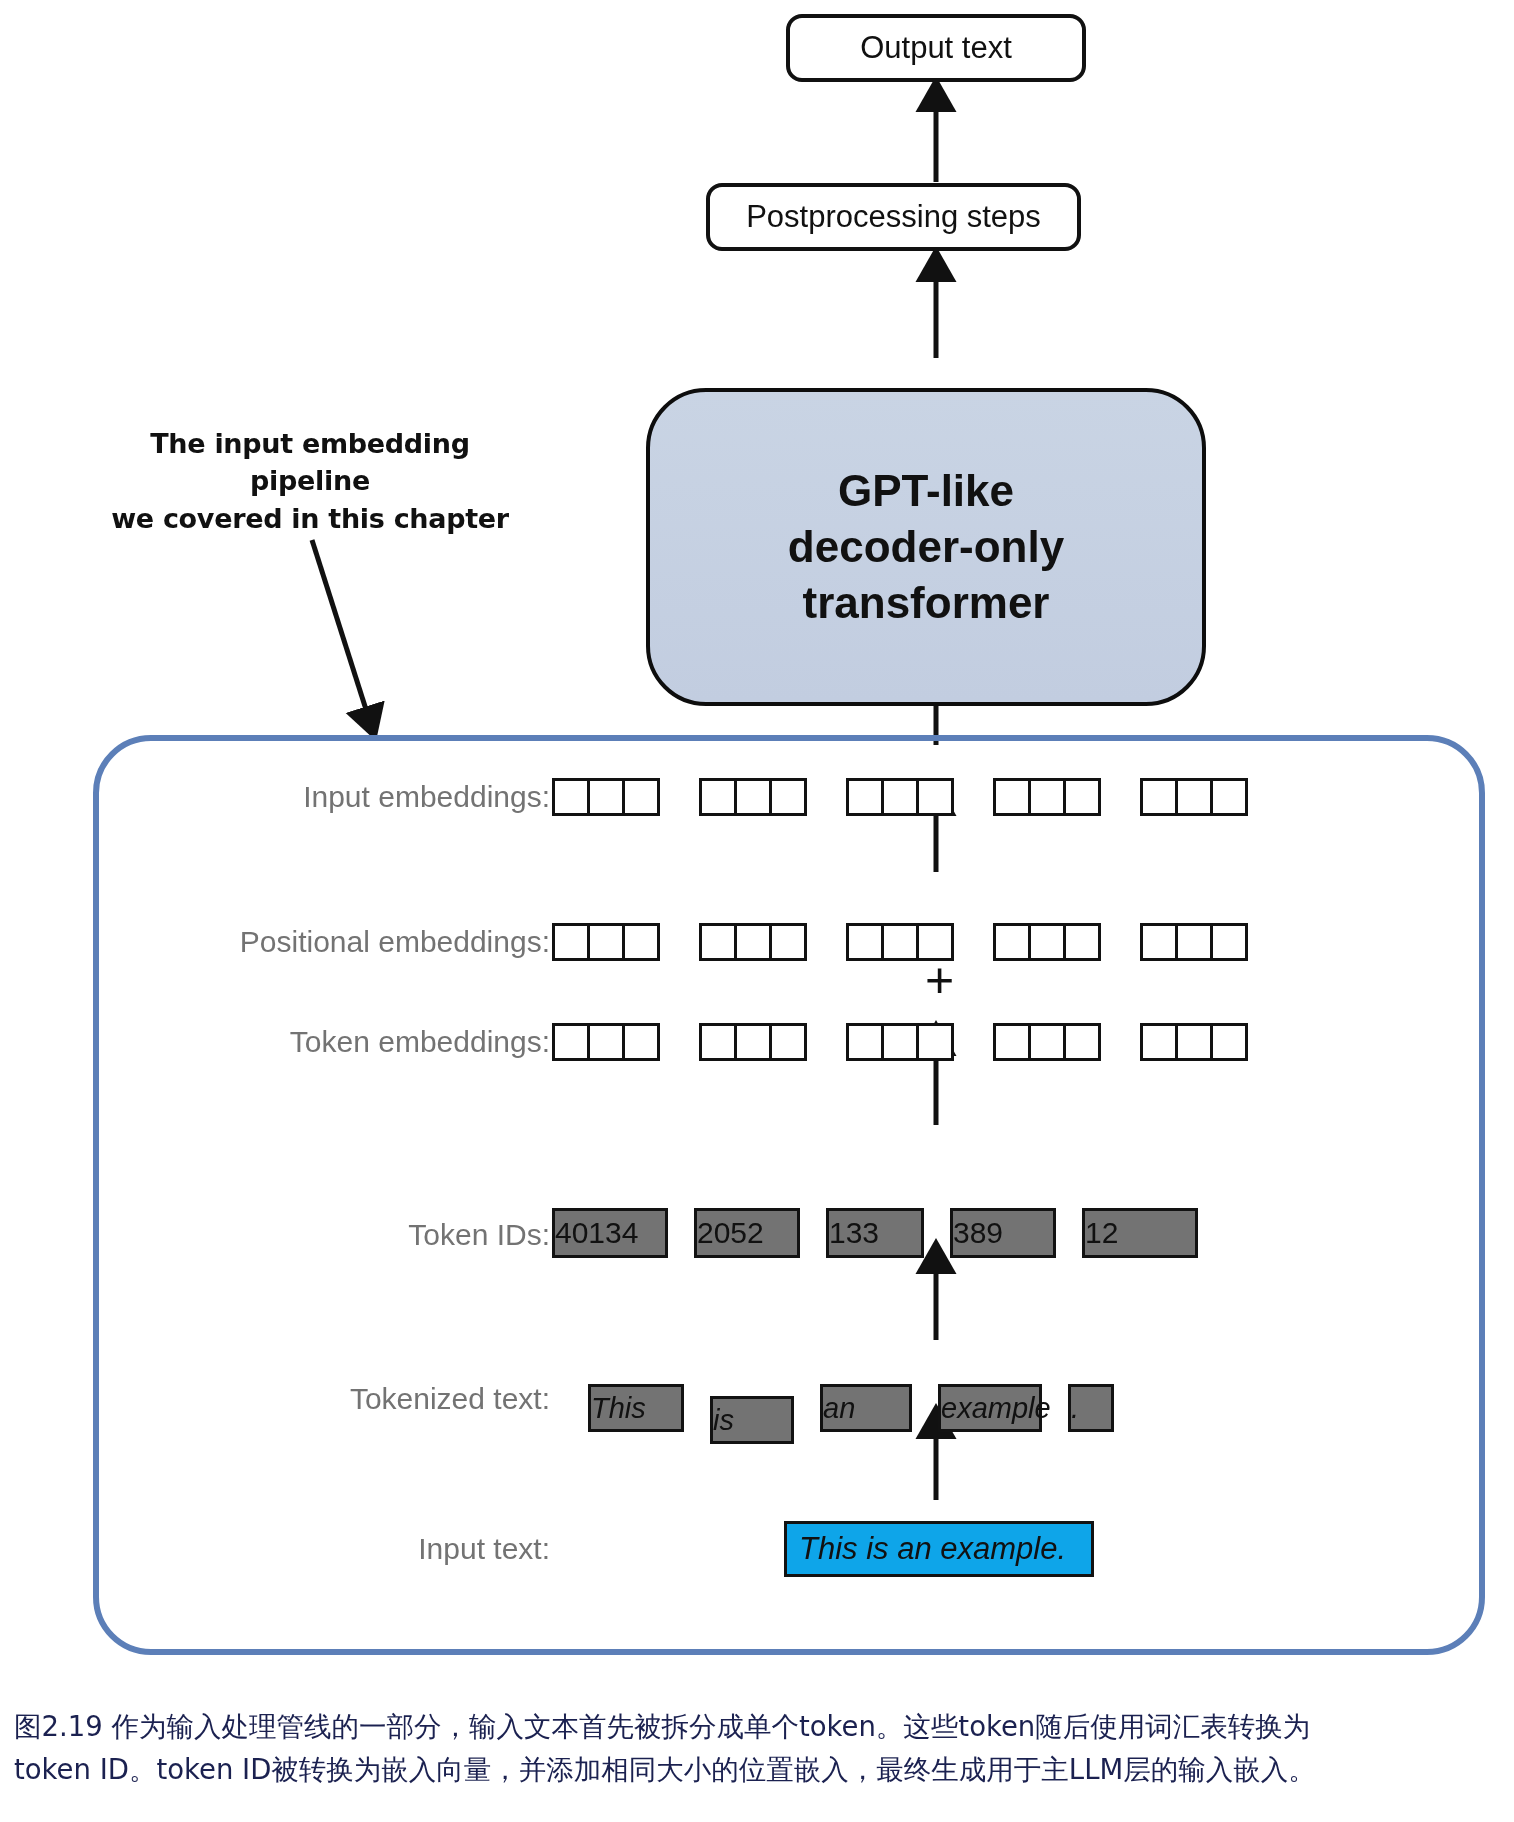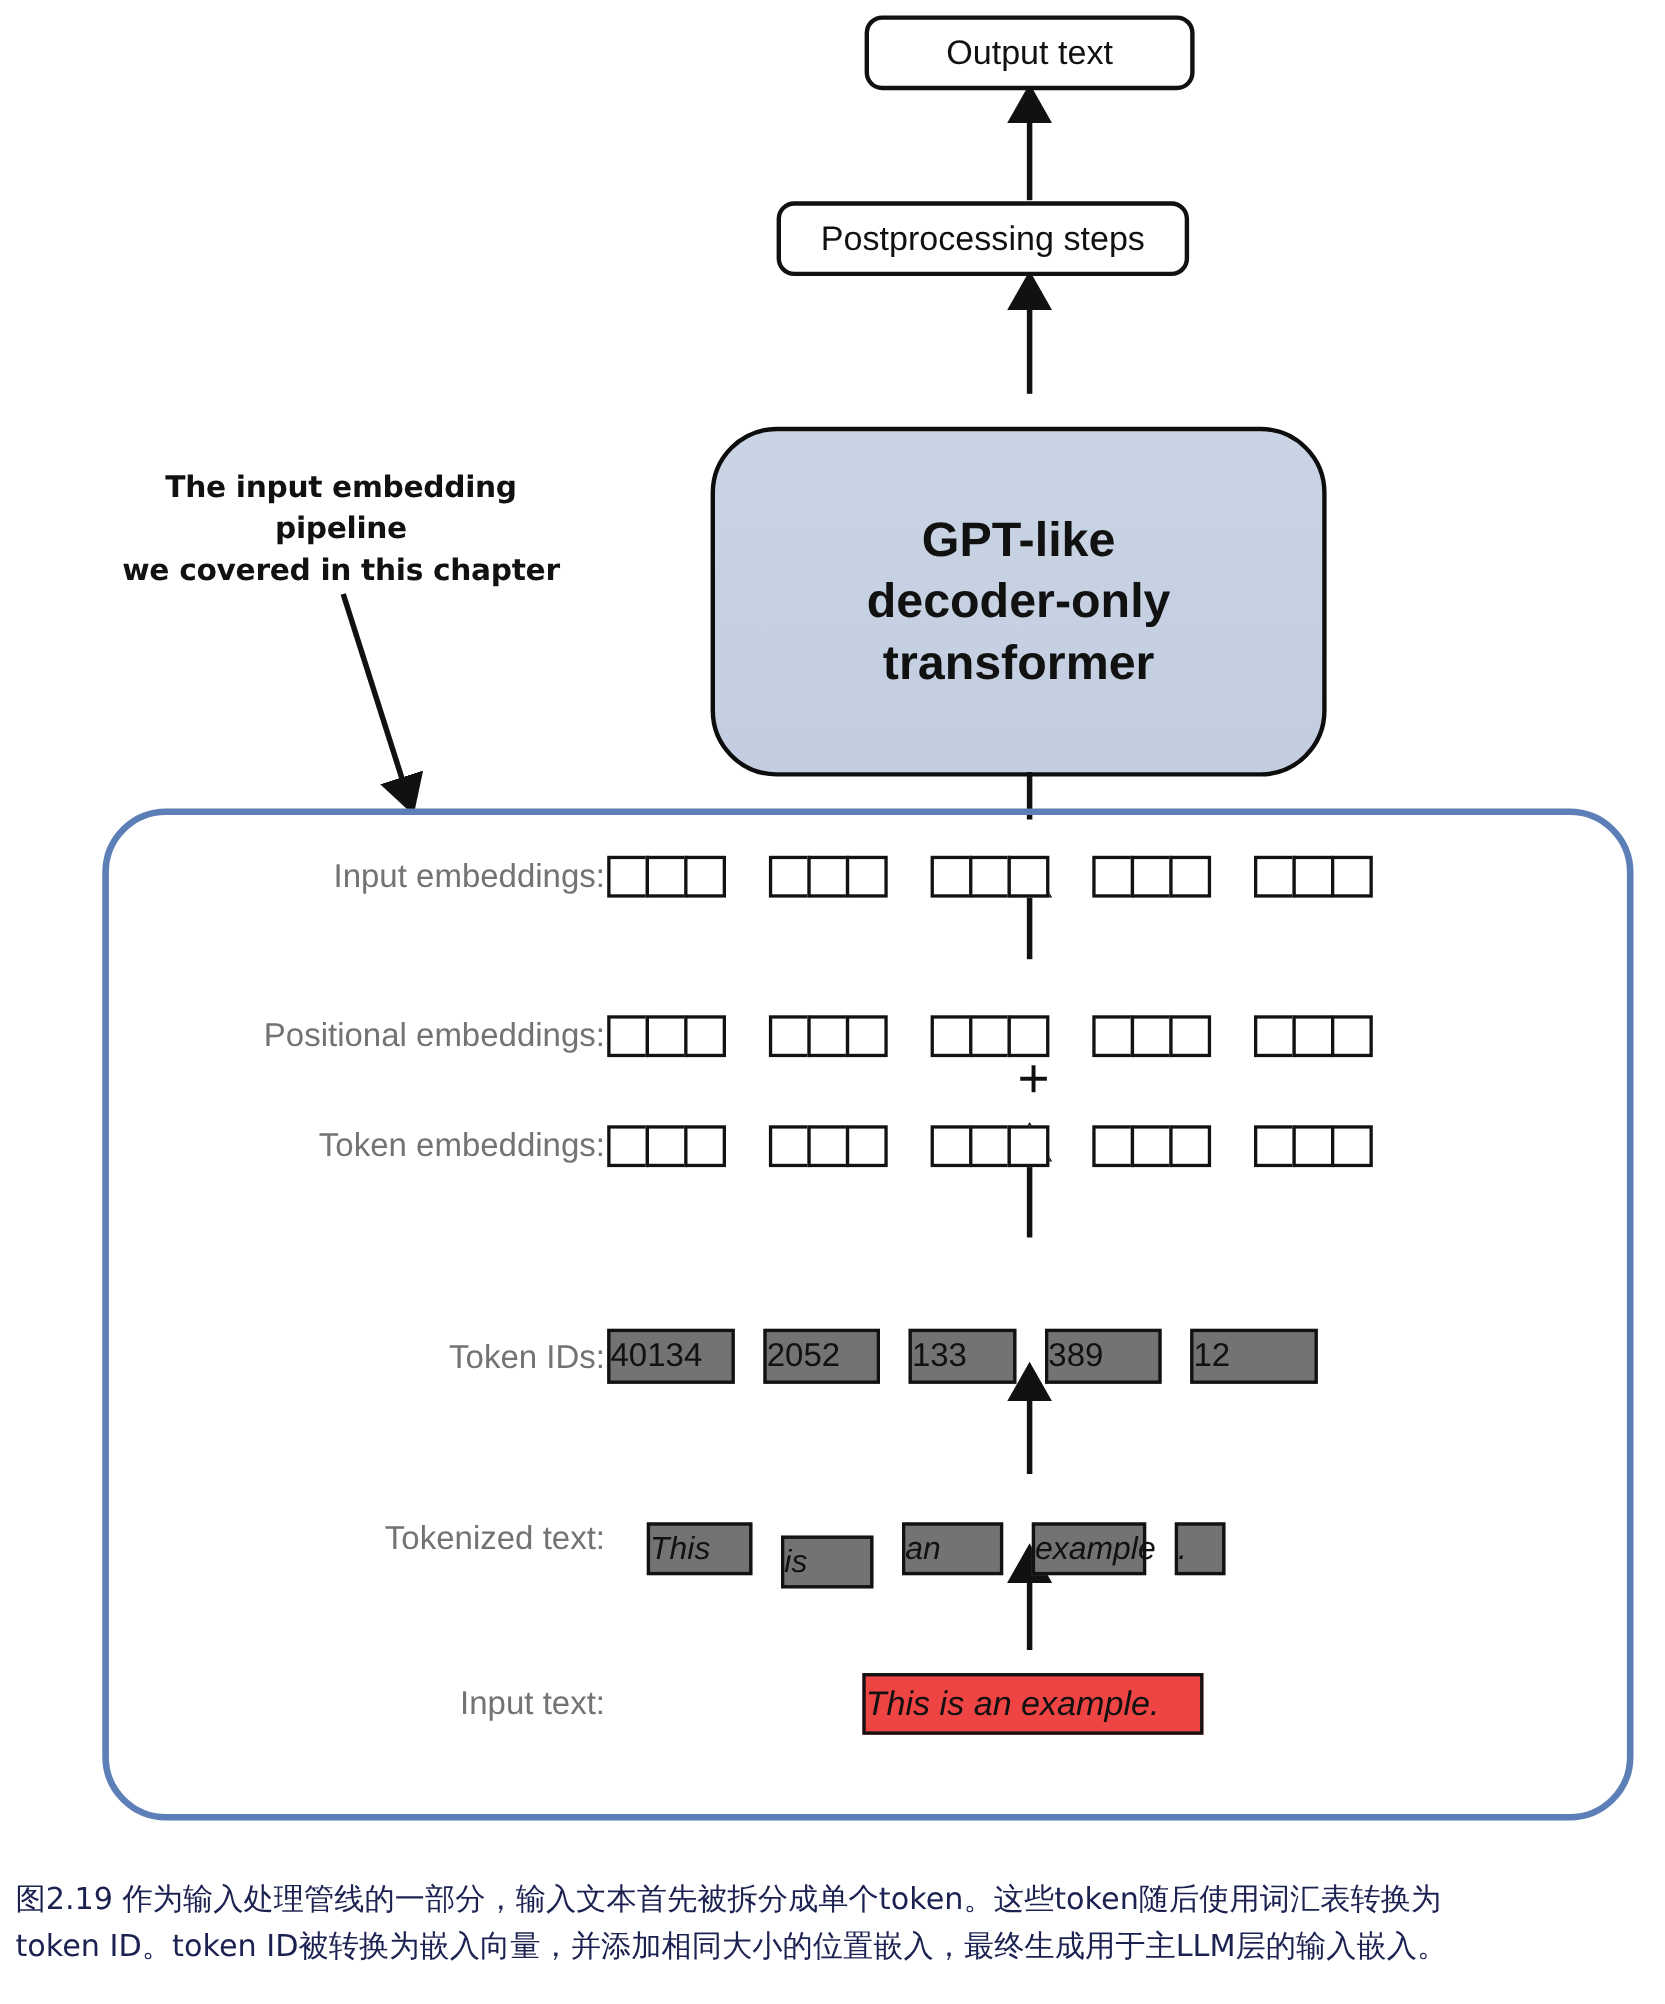--- a/index.html
+++ b/index.html
@@ -127,25 +127,26 @@
     color: #111111;
   }
   .val-gap { width: 26px; flex: 0 0 auto; }
 
   .tok-box { font-style: italic; font-size: 29px; height: 48px; }
 
   #input-text-box {
     position: absolute;
     left: 784px; top: 1521px; width: 310px; height: 56px;
     border: 3px solid #121212;
-    background: #ef4444;
+    background: #0ea5e9;
     box-sizing: border-box;
     display: flex;
     align-items: center;
     justify-content: flex-start;
+    padding-left: 12px;
     font-style: italic;
     font-size: 31px;
     color: #111111;
   }
 
   
   #plus-sign {
     position: absolute;
     left: 925px; top: 955px;
     font-size: 50px;

